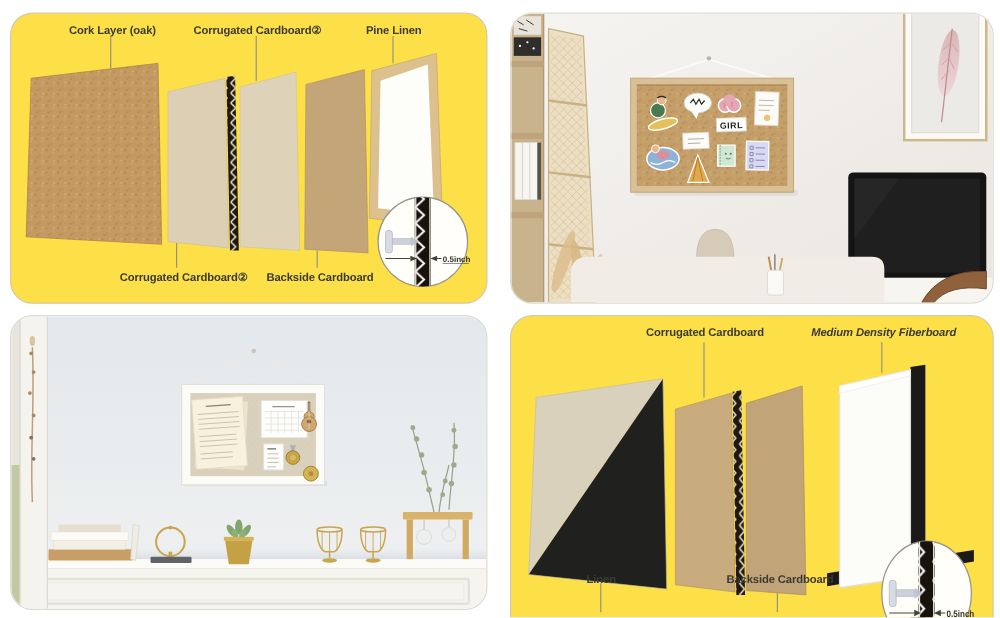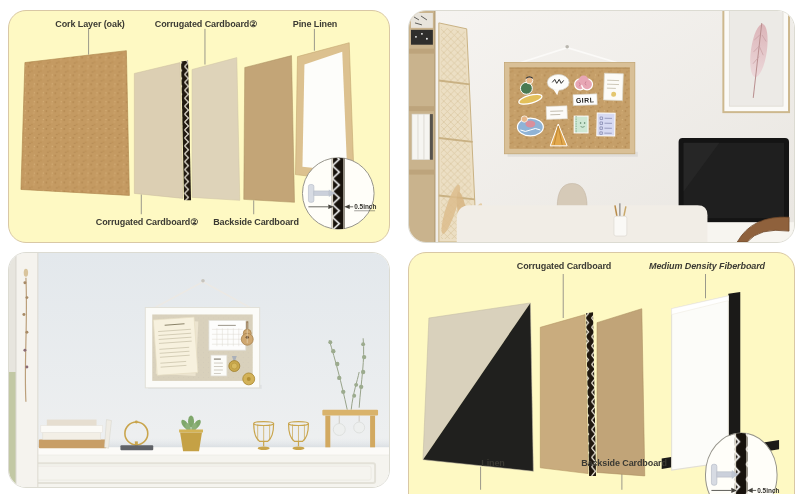--- a/index.html
+++ b/index.html
@@ -1,19 +1,19 @@
 <!DOCTYPE html>
 <html><head>
 <meta charset="utf-8">
 <style>
   html,body{margin:0;padding:0;background:#ffffff;}
   .canvas{position:relative;width:800px;height:494px;background:#ffffff;overflow:hidden;
           font-family:"Liberation Sans",sans-serif;}
   .card{position:absolute;border-radius:18px;overflow:hidden;box-sizing:border-box;}
-  .card.diagram{background:#fef9c3;border:1.5px solid #d9c8a5;}
+  .card.diagram{background:#fde047;border:1.5px solid #d9c8a5;}
   .card.photo{border:1px solid #dcdbd2;}
   #q-tl{left:8px;top:10px;width:382px;height:233px;}
   #q-tr{left:408px;top:10px;width:387px;height:233px;}
   #q-bl{left:8px;top:252px;width:382px;height:236px;}
   #q-br{left:408px;top:252px;width:387px;height:276px;}
   svg.scene{display:block;width:100%;height:100%;}
   .dl{position:absolute;transform:translateX(-50%);font-weight:bold;font-size:9px;line-height:1.2;
       color:#3b3a33;letter-spacing:-0.1px;white-space:nowrap;}
   .defsvg{position:absolute;width:0;height:0;}
 </style>
@@ -459,17 +459,17 @@
           <polygon points="324,202.3 329.5,204.5 324,206.7" fill="#44423c"></polygon>
           <line x1="344" y1="204.5" x2="349" y2="204.5" stroke="#44423c" stroke-width="0.8"></line>
           <polygon points="345.5,202.3 340,204.5 345.5,206.7" fill="#44423c"></polygon>
           <text x="350" y="207" font-size="6.5" font-weight="bold" fill="#35332e">0.5inch</text>
           <line x1="350" y1="208.5" x2="371" y2="208.5" stroke="#44423c" stroke-width="0.5"></line>
         </g>
       </g>
     </svg>
     <div class="dl" style="left:155px;top:8px;">Corrugated Cardboard</div>
     <div class="dl" style="left:298px;top:8px;font-style:italic;">Medium Density Fiberboard</div>
-    <div class="dl" style="left:84px;top:205px;">Linen</div>
+    <div class="dl" style="left:72px;top:205px;">Linen</div>
     <div class="dl" style="left:215px;top:205px;">Backside Cardboard</div>
   </section>
 
 </div>
 
 </body></html>

